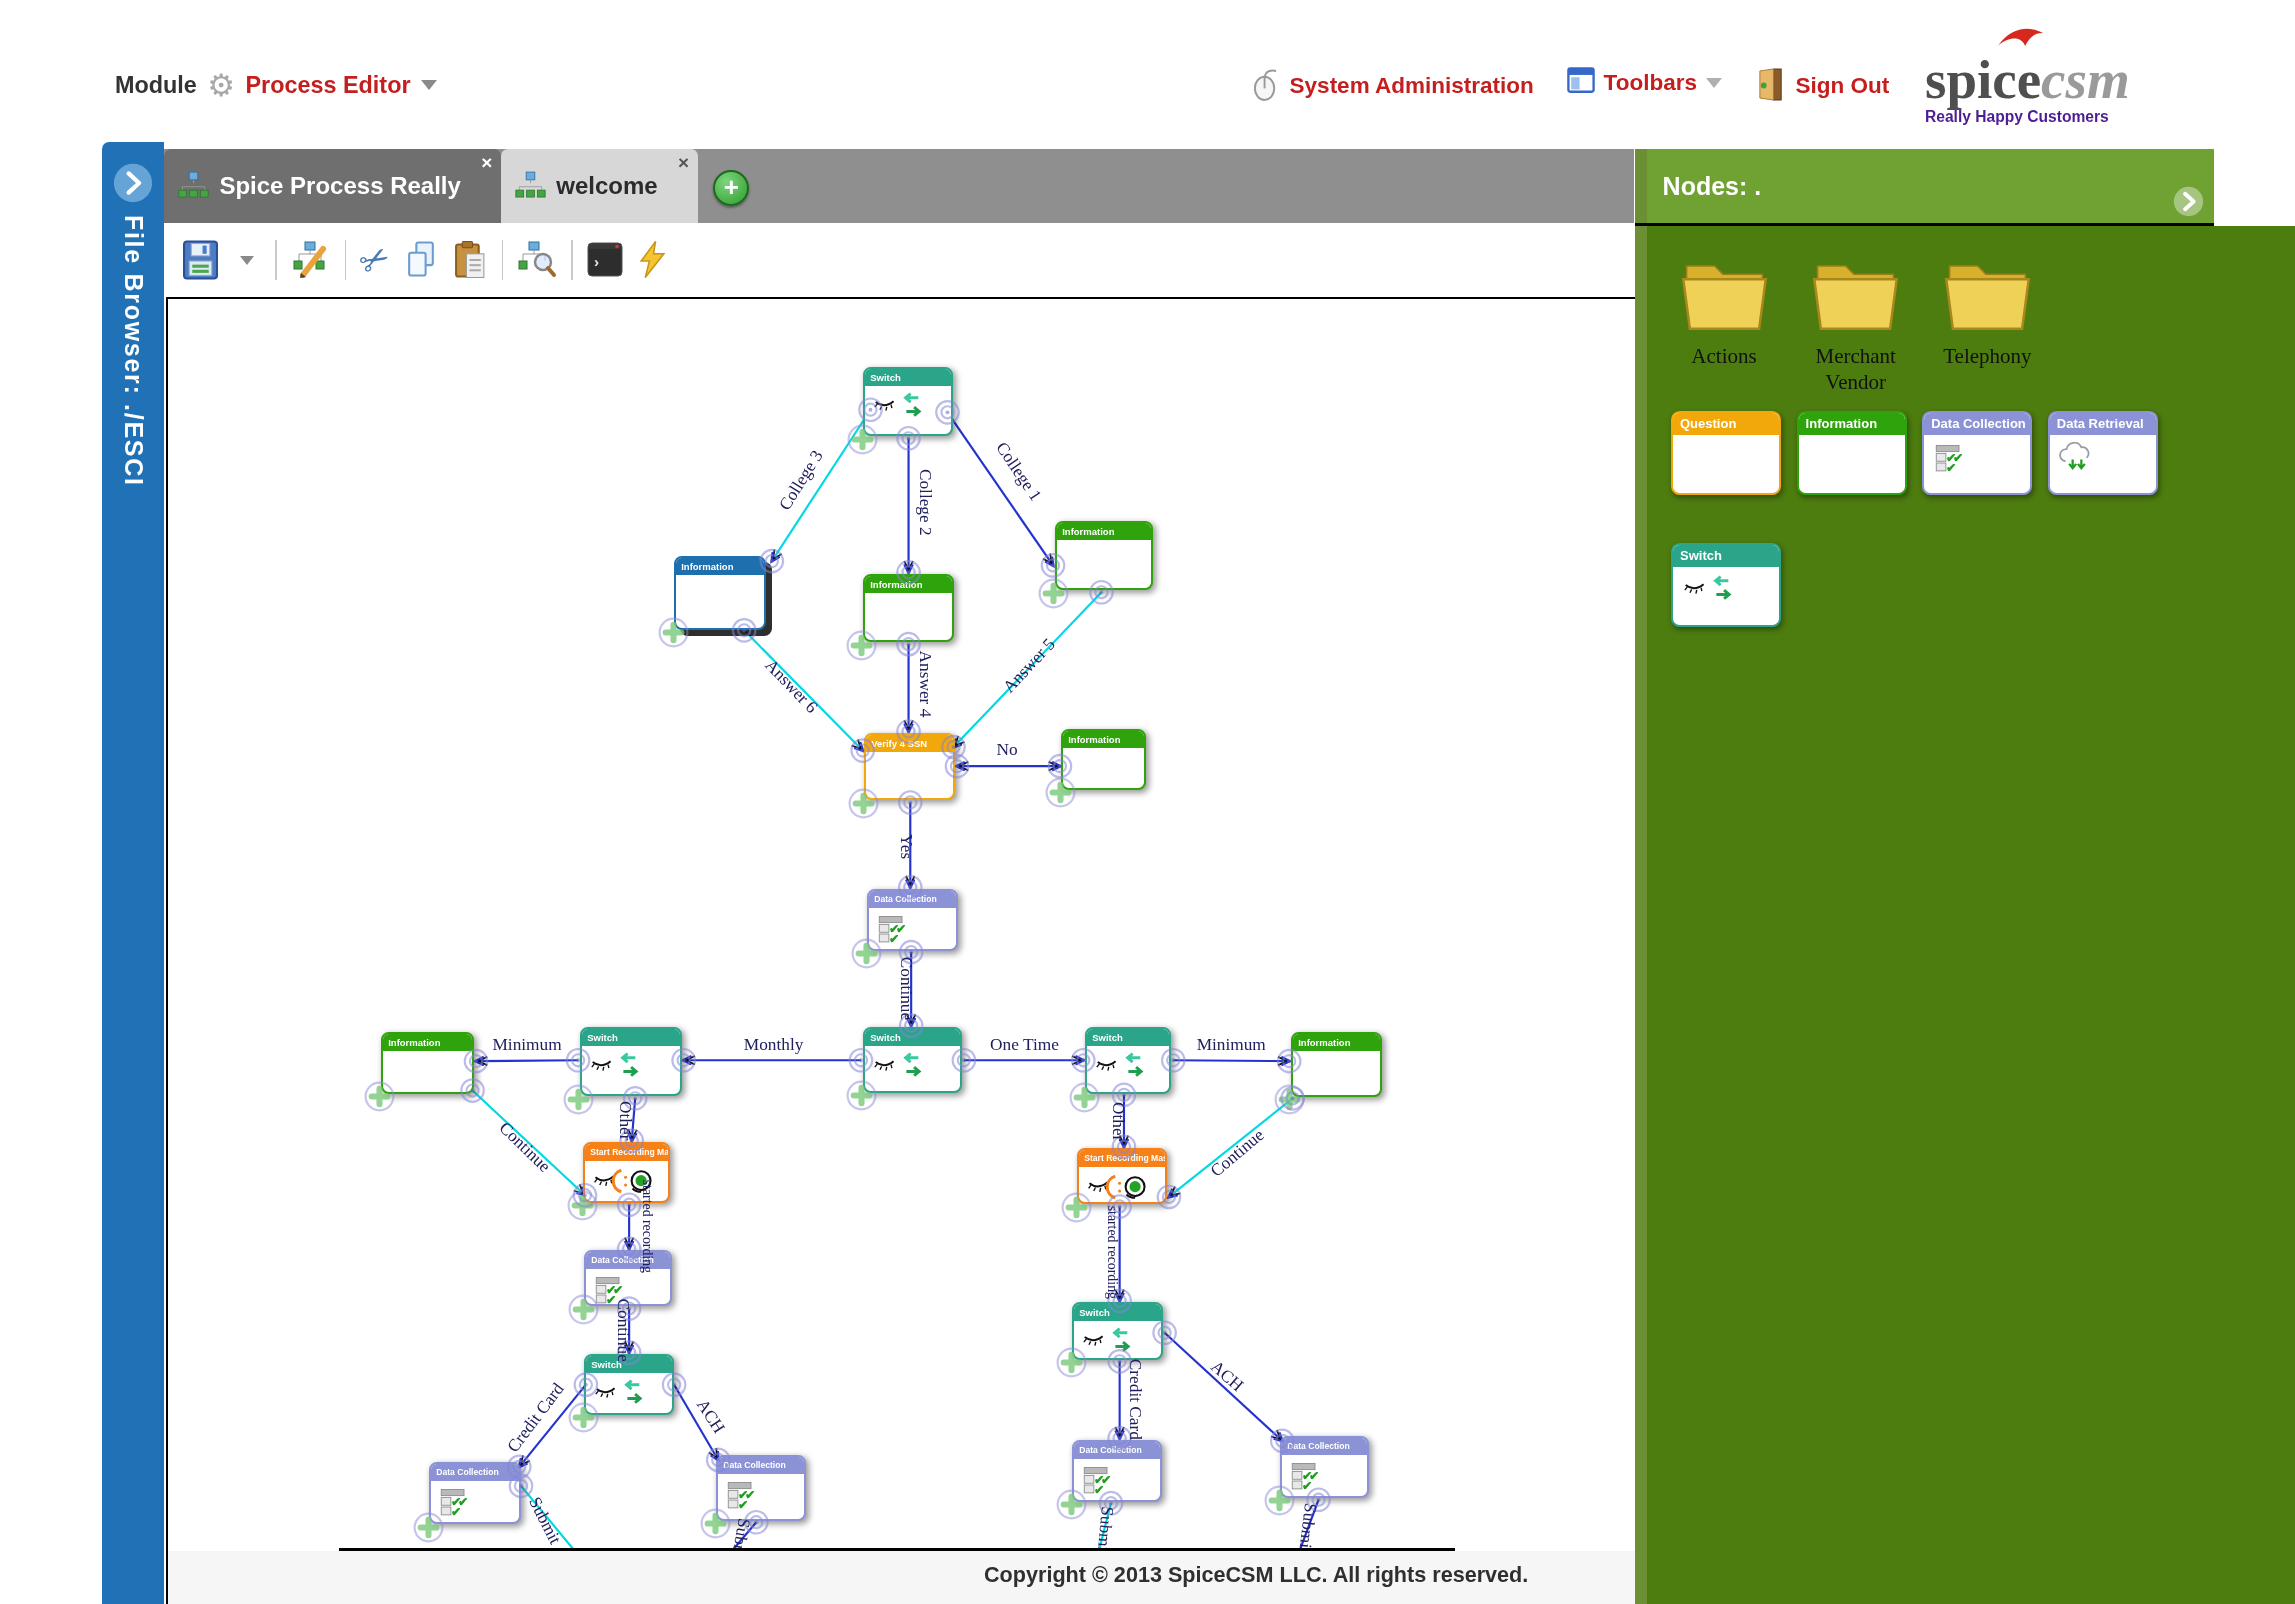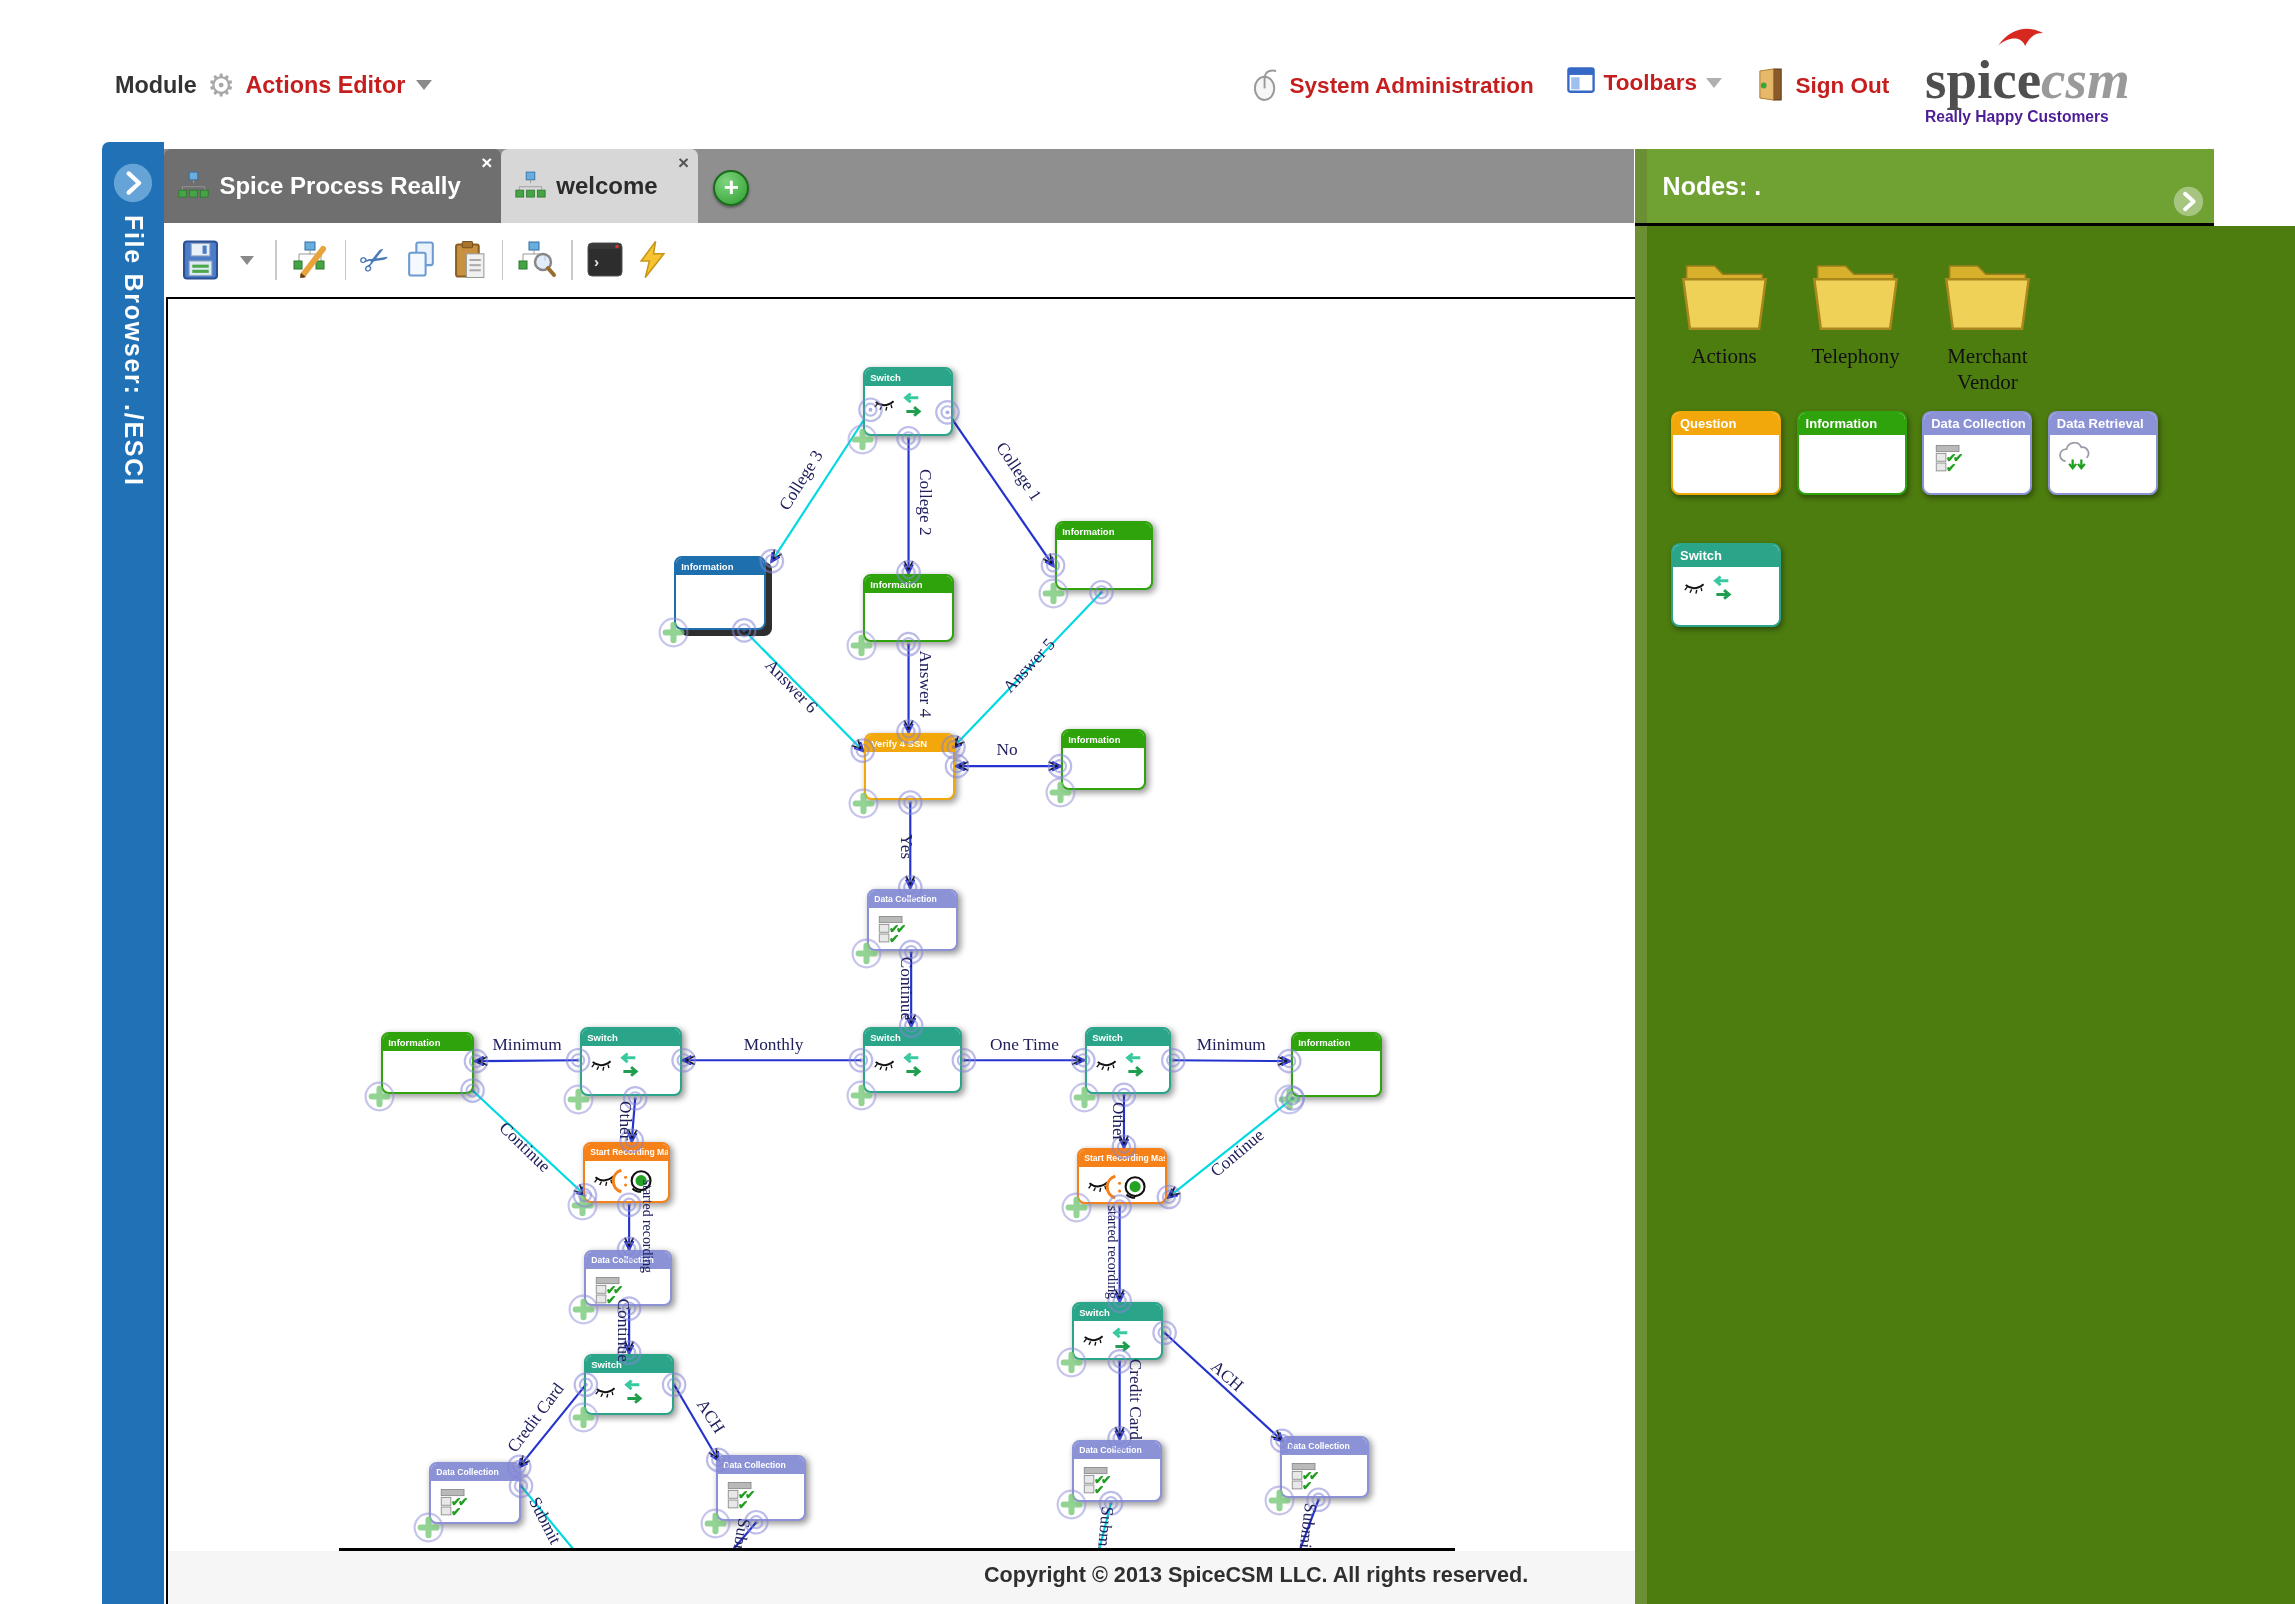--- a/index.html
+++ b/index.html
@@ -72,21 +72,21 @@
   .pcard .pb { padding:7px 0 0 7px; }
 </style>
 </head>
 <body>
 
 <div id="app">
 
   <div id="hdr-left">
     <span class="module-label">Module</span>
     <span class="gear">⚙</span>
-    <span class="red-link">Actions Editor</span>
+    <span class="red-link">Process Editor</span>
     <span class="caret"></span>
   </div>
 
   <div class="hdr-item" style="left:1252px">
     <span><svg width="29" height="35" viewBox="0 0 30 36">
           <ellipse cx="13" cy="22" rx="10" ry="12" fill="#f6f6f6" stroke="#9a9a9a" stroke-width="2"></ellipse>
           <line x1="13" y1="10" x2="13" y2="22" stroke="#9a9a9a" stroke-width="2"></line>
           <path d="M13 10 q2 -8 12 -6" fill="none" stroke="#9a9a9a" stroke-width="2"></path>
         </svg></span>
     <span class="red-link" style="font-size:22.5px">System Administration</span>
@@ -854,25 +854,25 @@
   <div id="np-underline"></div>
   <div id="np-body">
     <div id="folders">
         <div class="folder"><span><svg width="99" height="90" viewBox="0 0 60 52">
               <path d="M7 9 h17 l5 5 h24 v7 H7 z" fill="#d8b12c" stroke="#9a7d1a"></path>
               <path d="M5 17 h50 l-4 30 H9 z" fill="#f0d158" stroke="#a8871c" stroke-width="1.5"></path>
             </svg></span><div class="flabel">Actions</div></div>
         <div class="folder"><span><svg width="99" height="90" viewBox="0 0 60 52">
               <path d="M7 9 h17 l5 5 h24 v7 H7 z" fill="#d8b12c" stroke="#9a7d1a"></path>
               <path d="M5 17 h50 l-4 30 H9 z" fill="#f0d158" stroke="#a8871c" stroke-width="1.5"></path>
-            </svg></span><div class="flabel">Telephony</div></div>
+            </svg></span><div class="flabel">Merchant Vendor</div></div>
         <div class="folder"><span><svg width="99" height="90" viewBox="0 0 60 52">
               <path d="M7 9 h17 l5 5 h24 v7 H7 z" fill="#d8b12c" stroke="#9a7d1a"></path>
               <path d="M5 17 h50 l-4 30 H9 z" fill="#f0d158" stroke="#a8871c" stroke-width="1.5"></path>
-            </svg></span><div class="flabel">Merchant Vendor</div></div>
+            </svg></span><div class="flabel">Telephony</div></div>
       </div>
     <div id="palette">
         <div class="pcard" style="border: 2.6px solid rgb(242, 167, 10);">
           <div class="ph" style="background: rgb(242, 167, 10);">Question</div>
           <div class="pb"></div>
         </div>
         <div class="pcard" style="border: 2.6px solid rgb(47, 163, 12);">
           <div class="ph" style="background: rgb(47, 163, 12);">Information</div>
           <div class="pb"></div>
         </div>

